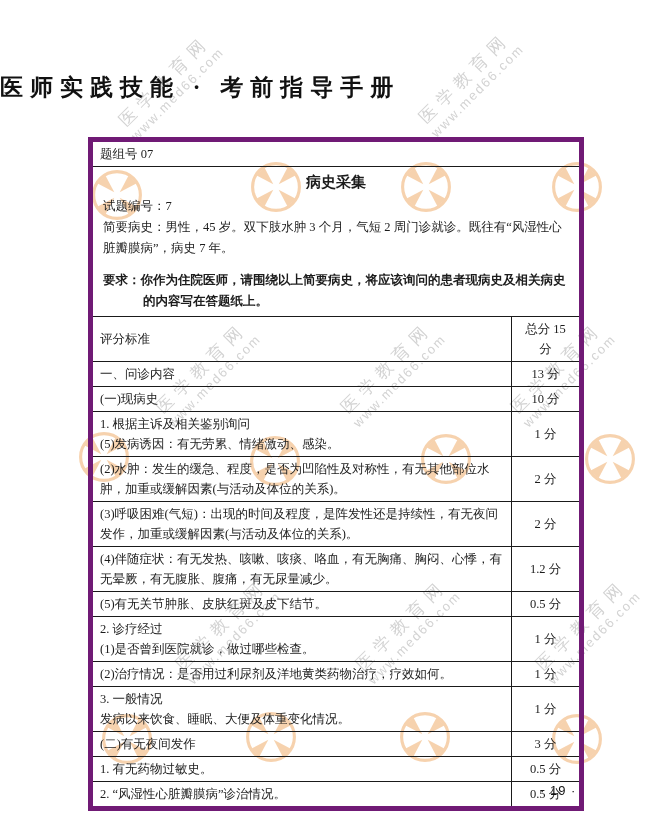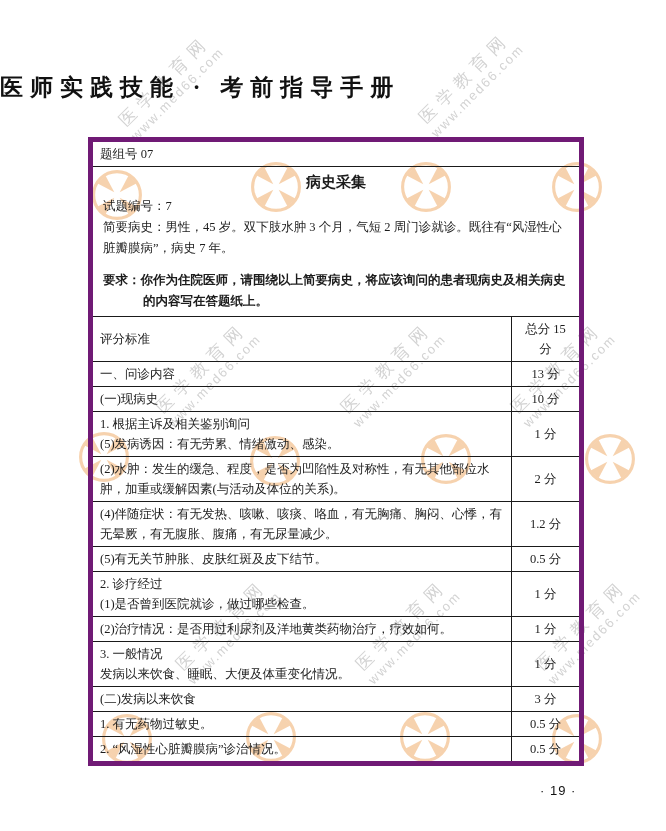--- a/index.html
+++ b/index.html
@@ -198,20 +198,24 @@
       <tr>
         <td class="cell-text">1. 根据主诉及相关鉴别询问
 (5)发病诱因：有无劳累、情绪激动、感染。</td>
         <td class="cell-score">1 分</td>
       </tr>
       <tr>
         <td class="cell-text">(2)水肿：发生的缓急、程度，是否为凹陷性及对称性，有无其他部位水肿，加重或缓解因素(与活动及体位的关系)。</td>
         <td class="cell-score">2 分</td>
       </tr>
       <tr>
+        <td class="cell-text">(3)呼吸困难(气短)：出现的时间及程度，是阵发性还是持续性，有无夜间发作，加重或缓解因素(与活动及体位的关系)。</td>
+        <td class="cell-score">2 分</td>
+      </tr>
+      <tr>
         <td class="cell-text">(4)伴随症状：有无发热、咳嗽、咳痰、咯血，有无胸痛、胸闷、心悸，有无晕厥，有无腹胀、腹痛，有无尿量减少。</td>
         <td class="cell-score">1.2 分</td>
       </tr>
       <tr>
         <td class="cell-text">(5)有无关节肿胀、皮肤红斑及皮下结节。</td>
         <td class="cell-score">0.5 分</td>
       </tr>
       <tr>
         <td class="cell-text">2. 诊疗经过
 (1)是否曾到医院就诊，做过哪些检查。</td>
@@ -220,21 +224,21 @@
       <tr>
         <td class="cell-text">(2)治疗情况：是否用过利尿剂及洋地黄类药物治疗，疗效如何。</td>
         <td class="cell-score">1 分</td>
       </tr>
       <tr>
         <td class="cell-text">3. 一般情况
 发病以来饮食、睡眠、大便及体重变化情况。</td>
         <td class="cell-score">1 分</td>
       </tr>
       <tr>
-        <td class="cell-text">(二)发病以来饮食</td>
+        <td class="cell-text">(二)有无夜间发作</td>
         <td class="cell-score">3 分</td>
       </tr>
       <tr>
         <td class="cell-text">1. 有无药物过敏史。</td>
         <td class="cell-score">0.5 分</td>
       </tr>
       <tr>
         <td class="cell-text">2. “风湿性心脏瓣膜病”诊治情况。</td>
         <td class="cell-score">0.5 分</td>
       </tr>

